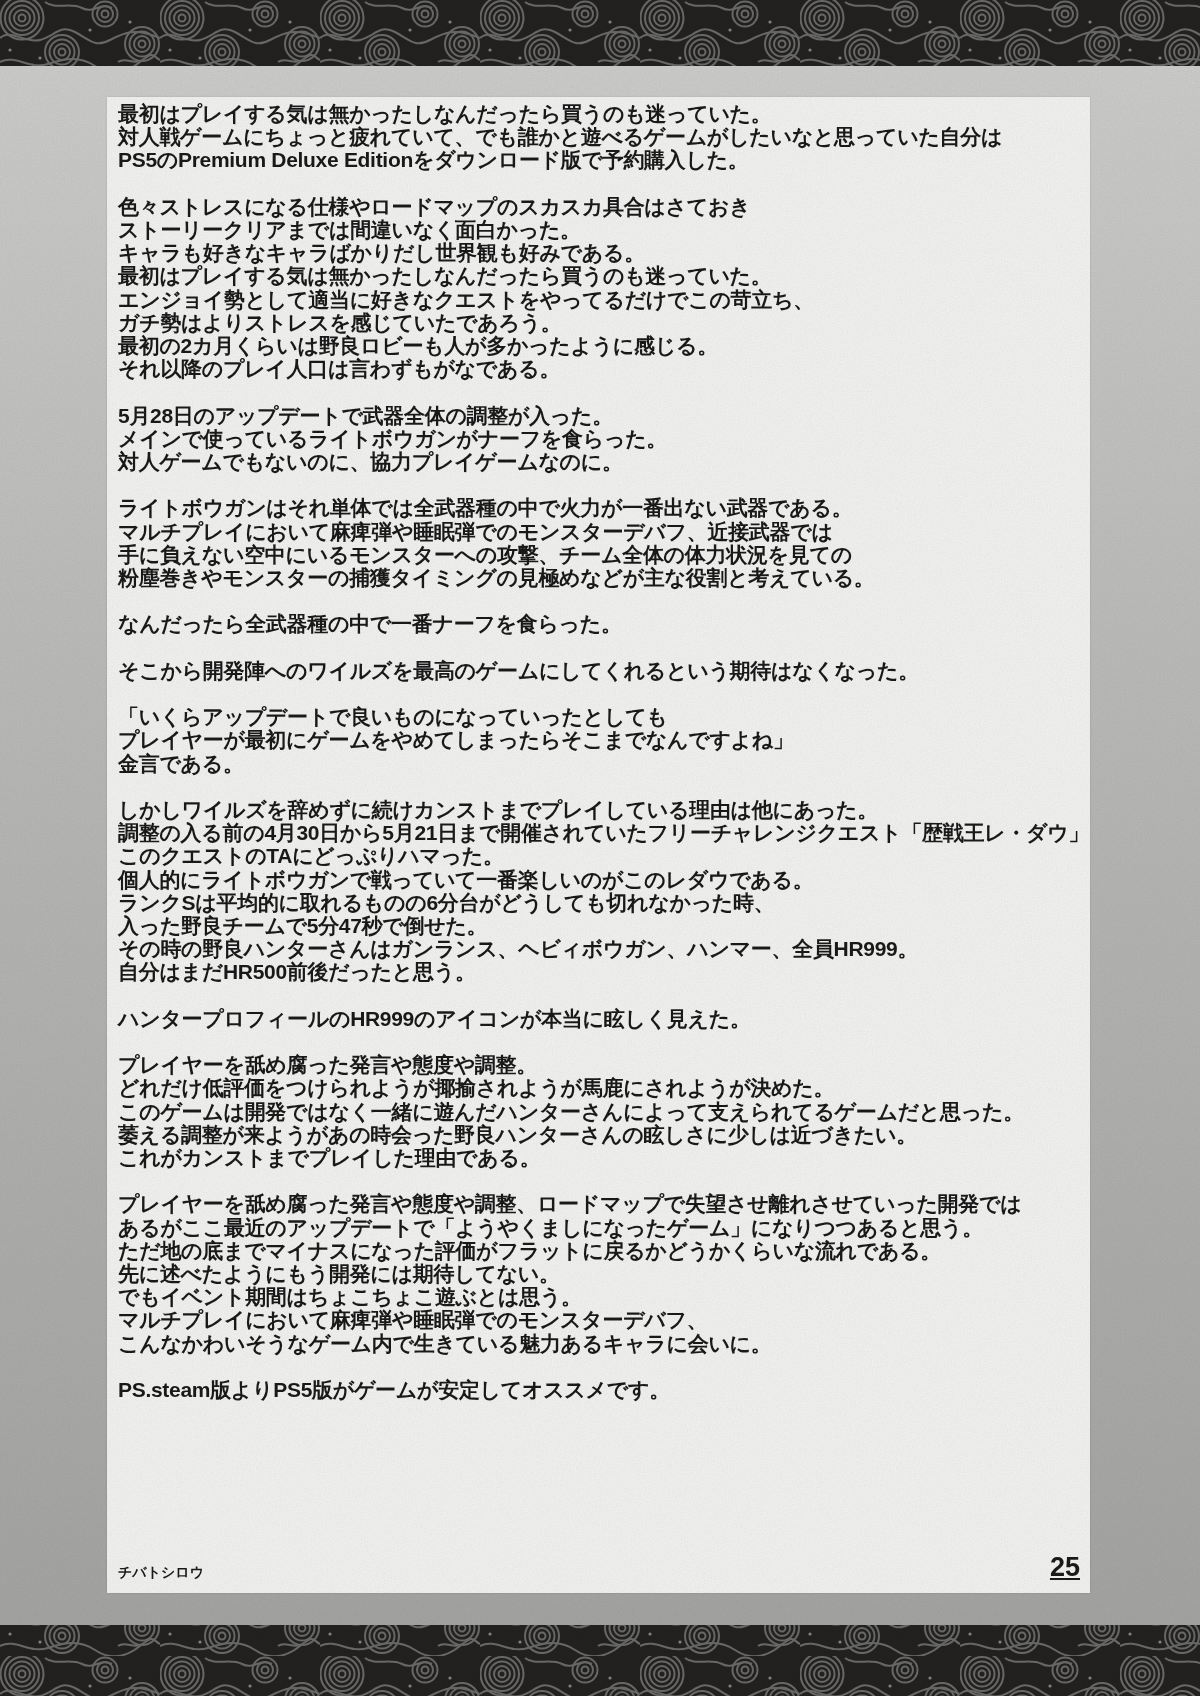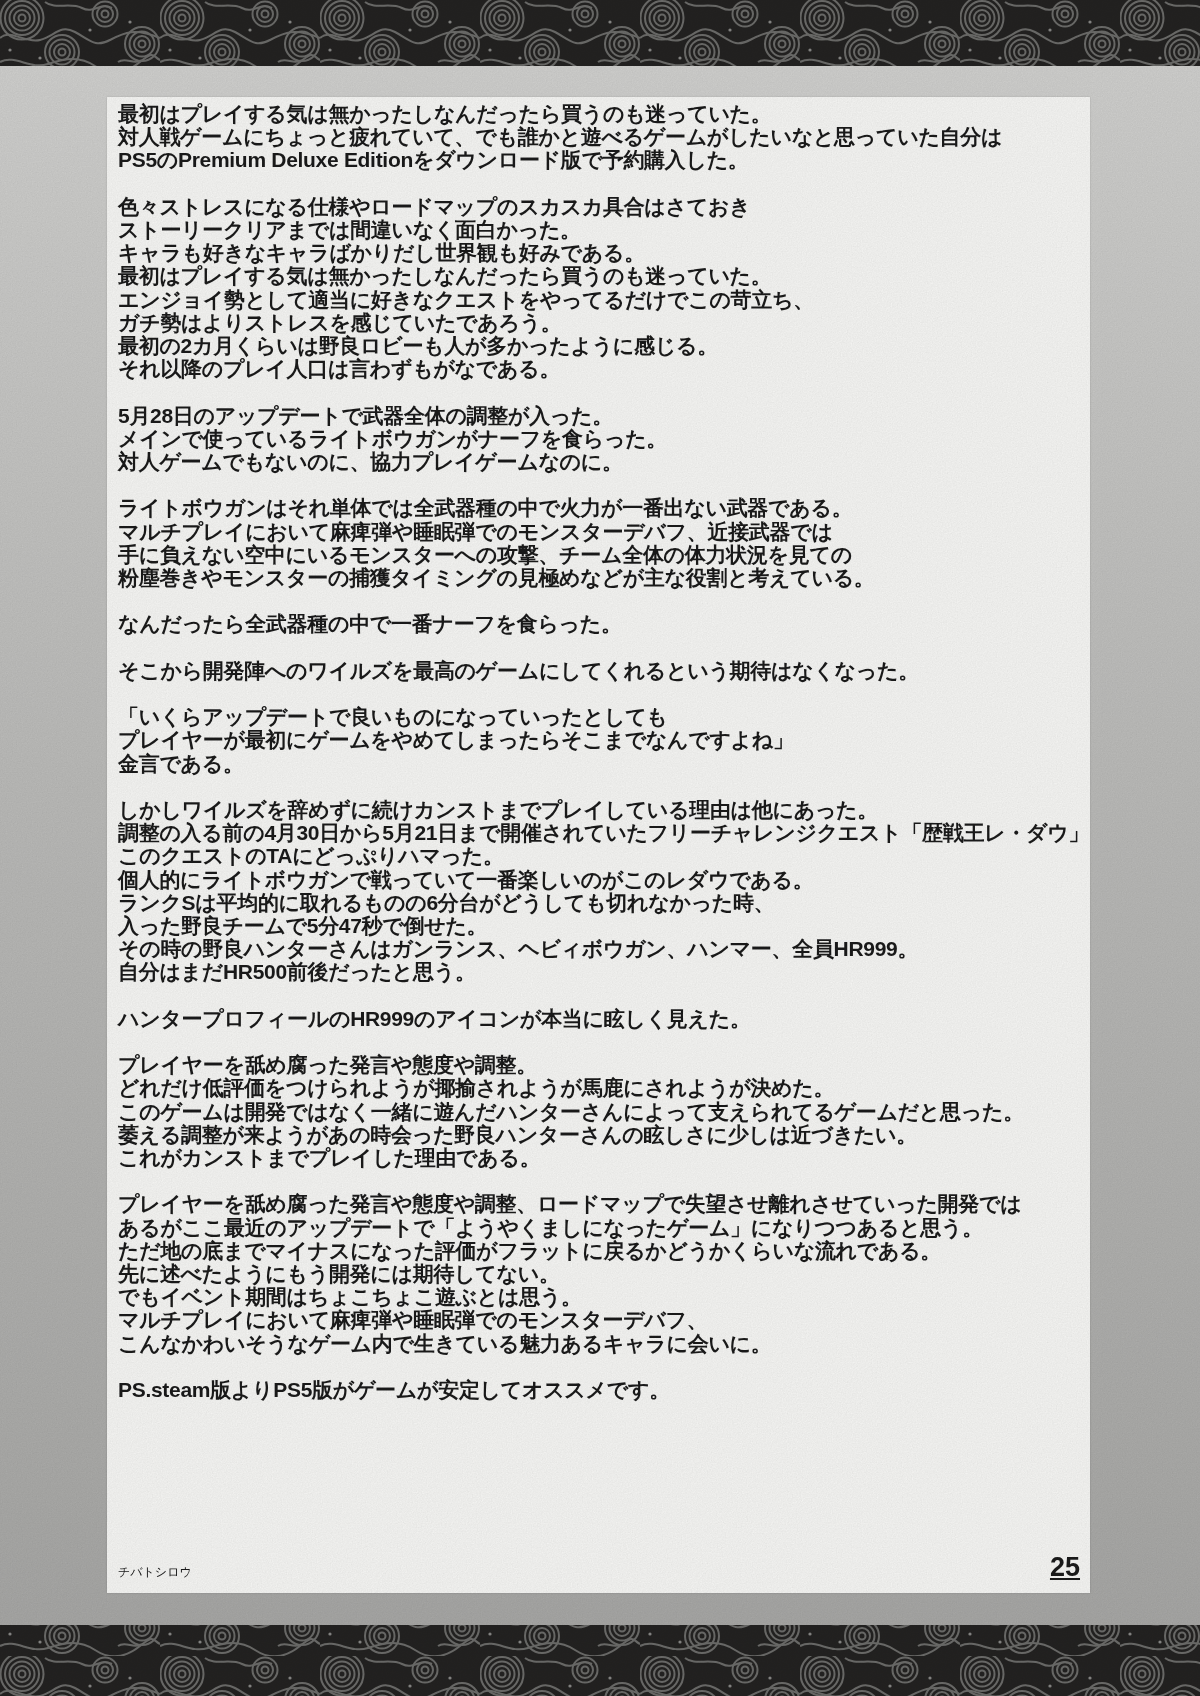--- a/index.html
+++ b/index.html
@@ -37,21 +37,21 @@
     font-weight:700;
     letter-spacing:-0.3px;
   }
   .para{margin:0;}
   .para + .para{margin-top:23.2px;}
   .line{white-space:pre;}
   .footer-author{
     position:absolute;
     left:11px;top:1463px;
     color:var(--text);
-    font-size:12px;line-height:24px;font-weight:400;
+    font-size:14px;line-height:24px;font-weight:700;
     white-space:pre;
   }
   .footer-page-number{
     position:absolute;
     right:10px;top:1455px;
     color:var(--text);
     font-size:27px;line-height:30px;font-weight:700;text-decoration:underline;
   }
   .overlay{
     position:absolute;left:0;top:0;

